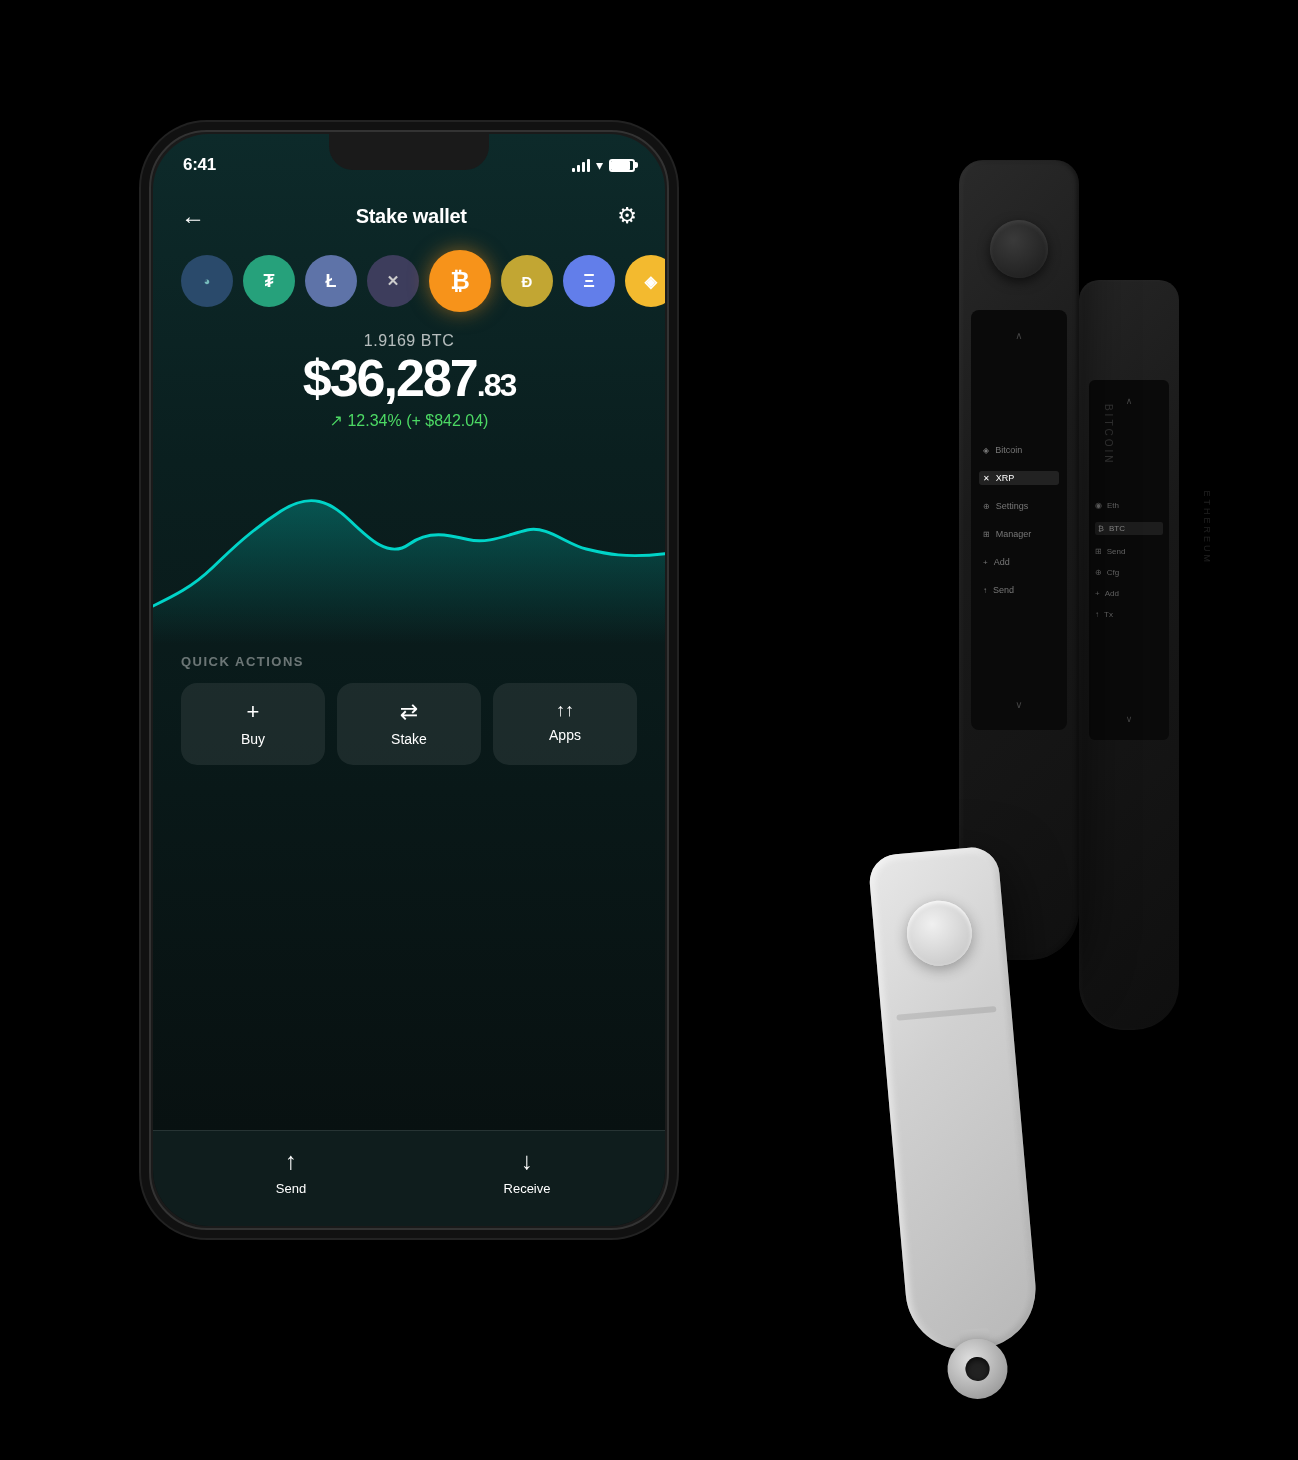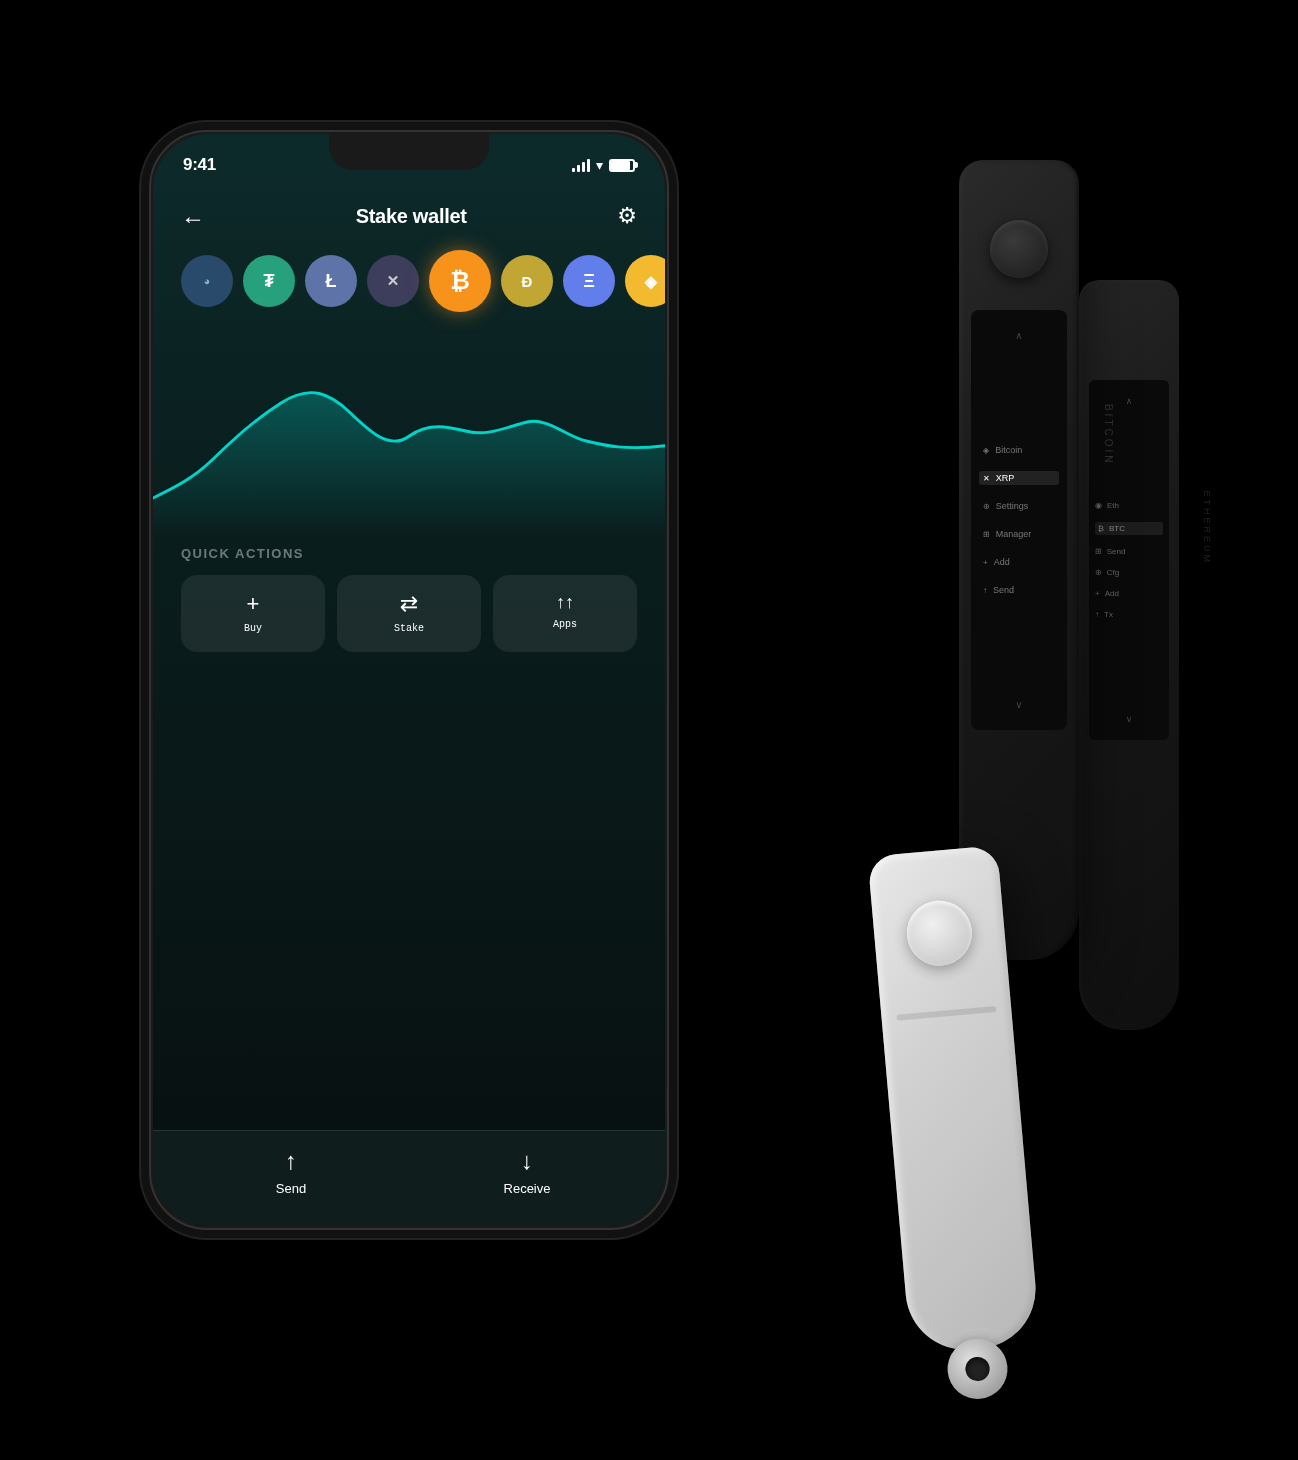--- a/index.html
+++ b/index.html
@@ -316,23 +316,22 @@
     }
 
     .action-icon {
       color: #fff;
       font-size: 22px;
       line-height: 1;
     }
 
     .action-label {
       color: #fff;
-      font-size: 10px;
+      font-size: 14px;
       font-weight: 500;
-      font-family: Liberation Mono, monospace;
     }
 
     
     .bottom-bar {
       position: absolute;
       bottom: 0;
       left: 0;
       right: 0;
       background: rgba(15,30,30,0.98);
       border-top: 1px solid rgba(255,255,255,0.1);
@@ -559,21 +558,21 @@
 <body>
 
 <div class="scene">
 
   <div class="phone">
     <div class="phone-inner">
 
       <div class="notch"></div>
 
       <div class="status-bar">
-        <span class="status-time">9:41</span>
+        <span class="status-time">6:41</span>
         <div class="status-icons">
           <div class="signal-bars">
             <div class="signal-bar" style="height:4px"></div>
             <div class="signal-bar" style="height:7px"></div>
             <div class="signal-bar" style="height:10px"></div>
             <div class="signal-bar" style="height:13px"></div>
           </div>
           <span class="wifi-icon">▾</span>
           <div class="battery-icon">
             <div class="battery-fill"></div>
@@ -594,20 +593,27 @@
           <div class="coin-item coin-tether">₮</div>
           <div class="coin-item coin-litecoin">Ł</div>
           <div class="coin-item coin-ripple" style="font-size:15px;">✕</div>
           <div class="coin-item coin-bitcoin active" style="background:#f7931a;width:62px;height:62px;font-size:24px;color:#fff;font-weight:800;box-shadow:0 0 20px rgba(247,147,26,0.5);">₿</div>
           <div class="coin-item coin-dogecoin" style="font-size:15px;font-weight:700;">Ð</div>
           <div class="coin-item coin-ethereum">Ξ</div>
           <div class="coin-item coin-binance" style="font-size:16px;">◈</div>
 
         </div>
 
+        <div class="balance-section">
+          <div class="balance-crypto">1.9169 BTC</div>
+          <div class="balance-fiat">
+            <span>$36,287</span><span class="cents">.83</span>
+          </div>
+          <div class="balance-change">↗ 12.34% (+ $842.04)</div>
+        </div>
 
         <div class="chart-container">
           <svg class="chart-svg" viewBox="0 0 520 200" preserveAspectRatio="none">
             <defs>
               <linearGradient id="chartGrad" x1="0" y1="0" x2="0" y2="1">
                 <stop offset="0%" stop-color="#00d4c8" stop-opacity="0.3"></stop>
                 <stop offset="100%" stop-color="#00d4c8" stop-opacity="0"></stop>
               </linearGradient>
             </defs>
 

